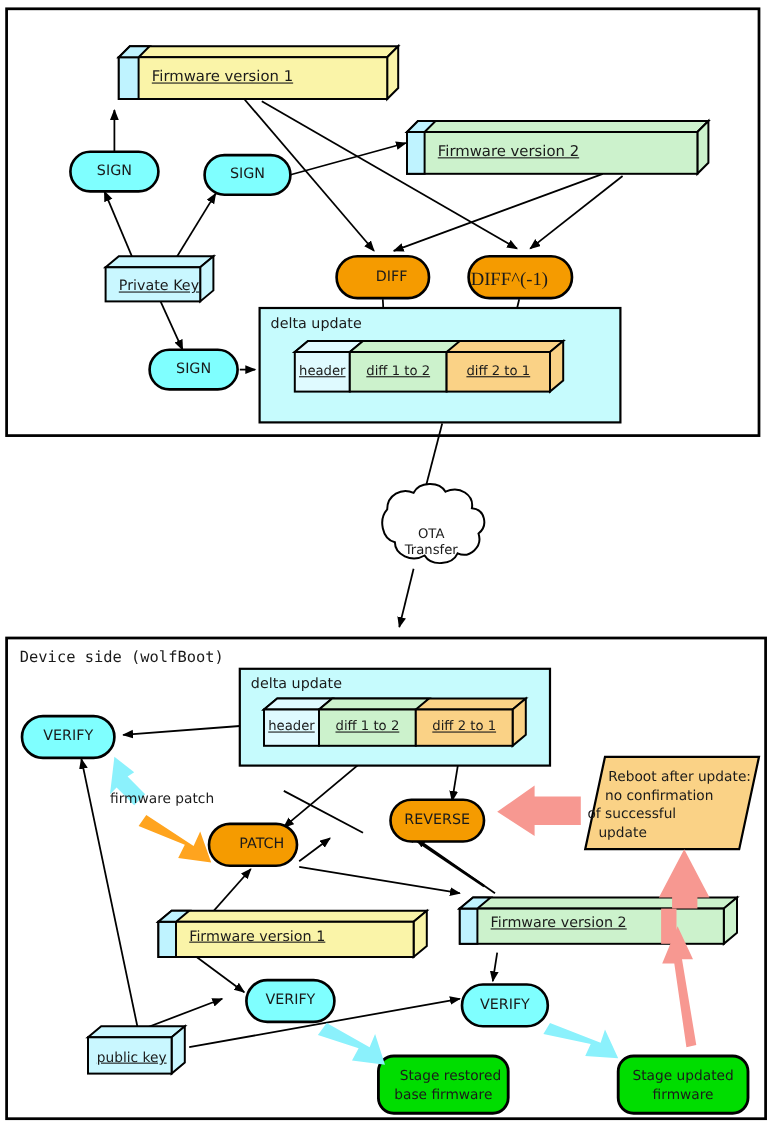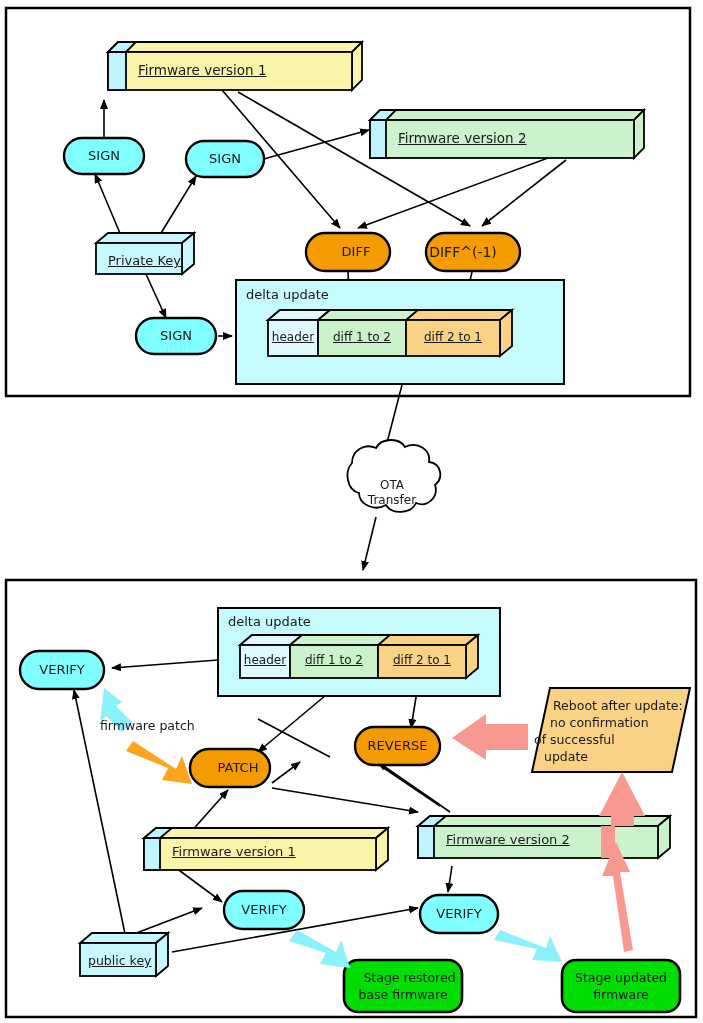--- a/index.html
+++ b/index.html
@@ -177,32 +177,33 @@
   </g>
 
   <g fill="#F79891">
     <polygon points="624,952 613,876 602,876 616,842 630,872 620,872 633,950"></polygon>
     <rect x="601" y="826" width="14" height="32"></rect>
     <polygon points="599,816 622,772 645,816 634,816 634,826 611,826 611,816"></polygon>
   </g>
 
 </svg>
 
+<div class="lbl mono" style="left:18px;top:590px;font-size:14px;">Device side (wolfBoot)</div>
 
 <div class="lbl ul" style="left:138px;top:62px;font-size:13.5px;">Firmware version 1</div>
 <div class="lbl ul" style="left:398px;top:130px;font-size:13.5px;">Firmware version 2</div>
 
 <div class="lbl ctr" style="left:64px;top:148px;width:80px;font-size:13px;">SIGN</div>
 <div class="lbl ctr" style="left:186px;top:151px;width:78px;font-size:13px;">SIGN</div>
 <div class="lbl ctr" style="left:136px;top:328px;width:80px;font-size:13px;">SIGN</div>
 
 <div class="lbl ul" style="left:108px;top:253px;font-size:13px;">Private Key</div>
 
 <div class="lbl ctr" style="left:306px;top:244px;width:100px;font-size:13px;">DIFF</div>
-<div class="lbl ctr" style="left:426px;top:244px;width:74px;font-size:14px;">DIFF^(-1)</div>
+<div class="lbl ctr" style="left:426px;top:244px;width:74px;font-size:17px;font-family:Liberation Serif, serif;">DIFF^(-1)</div>
 
 <div class="lbl" style="left:246px;top:287px;font-size:13px;">delta update</div>
 <div class="lbl ul ctr" style="left:268px;top:330px;width:50px;font-size:12px;">header</div>
 <div class="lbl ul ctr" style="left:318px;top:330px;width:88px;font-size:12px;">diff 1 to 2</div>
 <div class="lbl ul ctr" style="left:406px;top:330px;width:94px;font-size:12px;">diff 2 to 1</div>
 
 <div class="lbl ctr" style="left:348px;top:478px;width:88px;font-size:12px;">OTA</div>
 <div class="lbl ctr" style="left:348px;top:493px;width:88px;font-size:12px;">Transfer</div>
 
 <div class="lbl" style="left:228px;top:614px;font-size:13px;">delta update</div>

